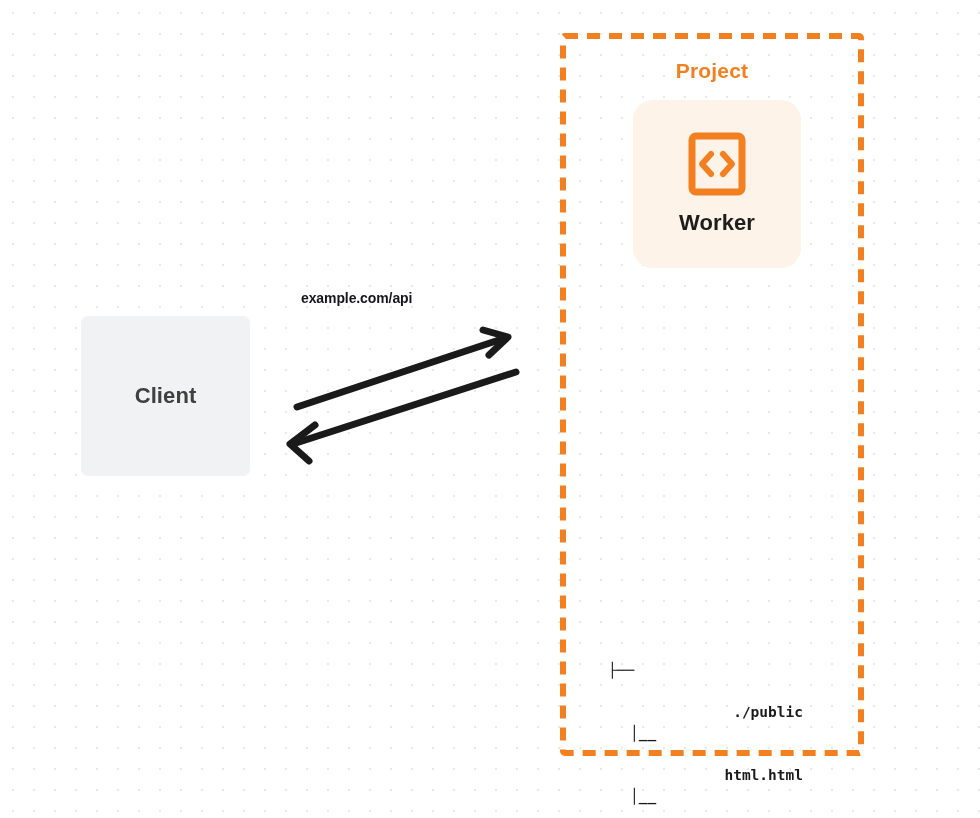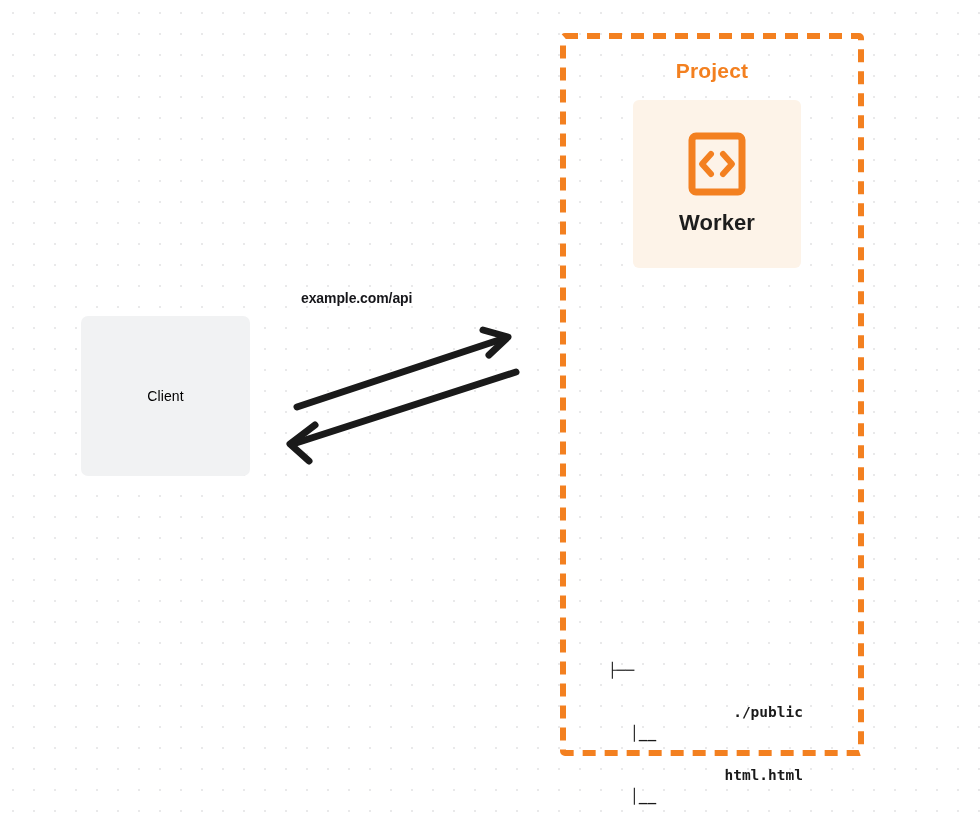--- a/index.html
+++ b/index.html
@@ -31,23 +31,23 @@
     top: 316px;
     width: 169px;
     height: 160px;
     background: #f1f2f3;
     border-radius: 7px;
     display: flex;
     align-items: center;
     justify-content: center;
   }
   .client-label {
-    font-size: 14px;
-    font-weight: normal;
-    color: #000000;
+    font-size: 22px;
+    font-weight: bold;
+    color: #404040;
     letter-spacing: 0.1px;
   }
 
   
   .arrows {
     position: absolute;
     left: 0;
     top: 0;
   }
   .arrow-label {
@@ -86,21 +86,21 @@
     color: #f38020;
     letter-spacing: 0.2px;
     white-space: nowrap;
     margin-top: 48px;
   }
 
   
   .node-card {
     position: absolute;
     background: #fdf3e8;
-    border-radius: 6px;
+    border-radius: 20px;
     display: flex;
     flex-direction: column;
     align-items: center;
     justify-content: center;
   }
   .node-card.worker {
     left: 73px;   
     top: 67px;    
     width: 168px;
     height: 168px;

